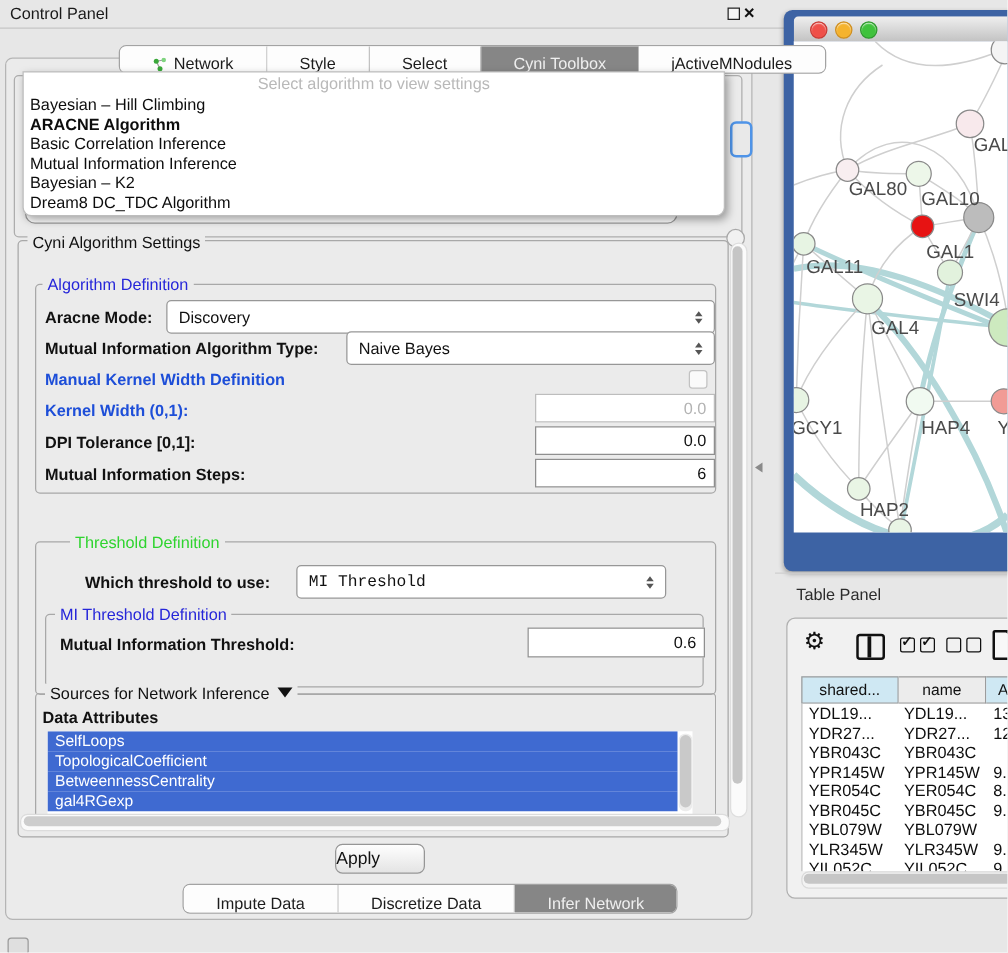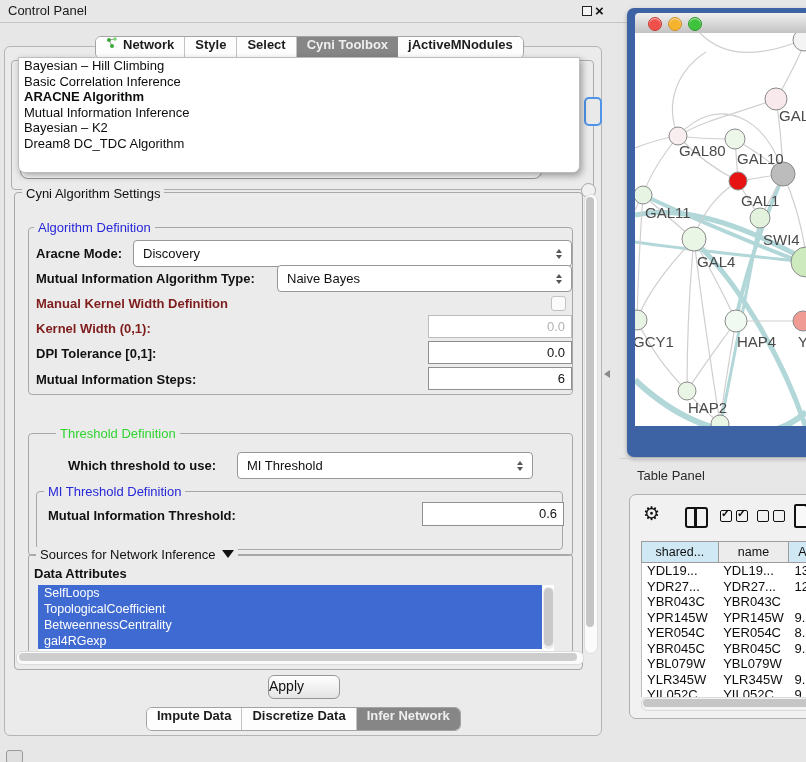--- a/index.html
+++ b/index.html
@@ -10,21 +10,21 @@
   
   .cp-header{left:0;top:6;width:620px;height:22px;line-height:22px;padding-left:8px;
              font-size:13px;color:#1a1a1a;border-bottom:1px solid #c6c6c6;}
   .cp-header-title{position:absolute;left:8px;top:0;}
   .float-icon{position:absolute;left:582px;top:6px;width:8px;height:8px;border:1.5px solid #222;background:#f5f5f5;}
   .close-icon{position:absolute;left:595px;top:0px;font-size:15px;font-weight:bold;color:#111;line-height:22px;}
   .cp-box{left:4px;top:46px;width:596px;height:688px;background:#ebebeb;border:1px solid #b5b5b5;border-radius:6px;}
 
   
   .seg{display:flex;align-items:stretch;background:#fdfdfd;border:1px solid #a3a3a3;border-radius:6px;overflow:hidden;}
-  .seg .tab{display:flex;align-items:flex-start;gap:5px;padding:0 10px;font-size:13px;font-weight:bold;color:#1c1c1c;
+  .seg .tab{display:flex;align-items:flex-end;gap:5px;padding:0 26px;font-size:13px;font-weight:normal;color:#1c1c1c;
             border-right:1px solid #c3c3c3;background:#fdfdfd;}
   .seg .tab:last-child{border-right:none;}
   .seg .tab.sel{background:#868686;color:#efefef;border-right:none;}
   .topseg{left:95px;top:36px;height:21px;z-index:10;}
   .botseg{left:146px;top:707px;height:22px;z-index:5;}
 
   
   .frag-group{left:11px;top:60px;width:581px;height:128px;border:1px solid #adadad;border-radius:4px;z-index:1;}
   .frag-combo{left:20px;top:149px;width:520px;height:28px;background:#fff;border:1px solid #9a9a9a;border-radius:8px;z-index:2;}
   .frag-blue{left:584px;top:97px;width:14px;height:25px;background:#e9e9e9;border:2px solid #4f94e8;border-radius:5px;z-index:2;}
@@ -38,21 +38,21 @@
   .ov-item.bold{font-weight:bold;}
 
   
   .gbox{border:1px solid #a8a8a8;border-radius:4px;background:transparent;}
   .legend{position:absolute;font-size:13px;background:#ebebeb;padding:0 4px;white-space:nowrap;z-index:3;}
   .legend.black{color:#111;}
   .legend.blue{color:#2626d9;}
   .legend.green{color:#2fd42f;}
 
   .lbl{position:absolute;font-size:13px;font-weight:bold;color:#111;white-space:nowrap;}
-  .lbl.gray{color:#7f1d1d;}
+  .lbl.gray{color:#1d4ed8;}
   .combo{position:absolute;background:#fff;border:1px solid #979797;border-radius:4px;display:flex;align-items:center;}
   .combo .cval{flex:1;font-size:13px;padding-left:9px;color:#111;}
   .combo .spin{width:16px;display:flex;flex-direction:column;align-items:center;gap:2px;margin-right:4px;}
   .combo .spin i{display:block;width:0;height:0;border-left:3.5px solid transparent;border-right:3.5px solid transparent;}
   .combo .spin .up{border-bottom:4px solid #555;}
   .combo .spin .dn{border-top:4px solid #555;}
   .field{position:absolute;background:#fff;border:1px solid #8f8f8f;font-size:13px;color:#111;
          text-align:right;padding-right:6px;line-height:21px;}
   .field.dis{border-color:#bdbdbd;color:#b3b3b3;}
   .checkbox{position:absolute;width:13px;height:13px;border:1px solid #c2c2c2;border-radius:3px;background:#fafafa;}
@@ -157,23 +157,24 @@
       <span>jActiveMNodules</span>
     </div>
   </div>
 
   <div class="abs frag-group"></div>
   <div class="abs frag-combo"></div>
   <div class="abs frag-blue"></div>
   <div class="abs frag-circle"></div>
 
   <div class="abs overlay">
+    <div class="ov-prompt">Select algorithm to view settings</div>
     <div class="ov-item">Bayesian – Hill Climbing</div>
+    <div class="ov-item bold">ARACNE Algorithm</div>
     <div class="ov-item">Basic Correlation Inference</div>
-    <div class="ov-item bold">ARACNE Algorithm</div>
     <div class="ov-item">Mutual Information Inference</div>
     <div class="ov-item">Bayesian – K2</div>
     <div class="ov-item">Dream8 DC_TDC Algorithm</div>
   </div>
 
   <div class="abs gbox" style="left:14px;top:192px;width:567px;height:476px;"></div>
   <div class="legend black" style="left:22px;top:186px;">Cyni Algorithm Settings</div>
 
   <div class="abs gbox" style="left:28px;top:227px;width:543px;height:166px;"></div>
   <div class="legend blue" style="left:34px;top:220px;">Algorithm Definition</div>
@@ -206,21 +207,21 @@
   <div class="field" style="left:428px;top:341px;width:136px;height:21px;">0.0</div>
 
   <div class="lbl" style="left:36px;top:372px;">Mutual Information Steps:</div>
   <div class="field" style="left:428px;top:367px;width:136px;height:21px;">6</div>
 
 
   <div class="abs gbox" style="left:28px;top:433px;width:543px;height:121px;"></div>
   <div class="legend green" style="left:36px;top:426px;margin-left:20px;">Threshold Definition</div>
 
   <div class="lbl" style="left:68px;top:458px;">Which threshold to use:</div>
-  <div class="combo" style="left:237px;top:452px;width:294px;height:25px;">
+  <div class="combo" style="left:237px;top:452px;width:294px;height:25px;font-family:Liberation Mono, monospace;">
     <span class="cval">MI Threshold</span>
     <span class="spin">
         <i class="up"></i>
         <i class="dn"></i>
       </span>
   </div>
 
   <div class="abs gbox" style="left:36px;top:491px;width:525px;height:57px;"></div>
   <div class="legend blue" style="left:44px;top:484px;">MI Threshold Definition</div>
 

